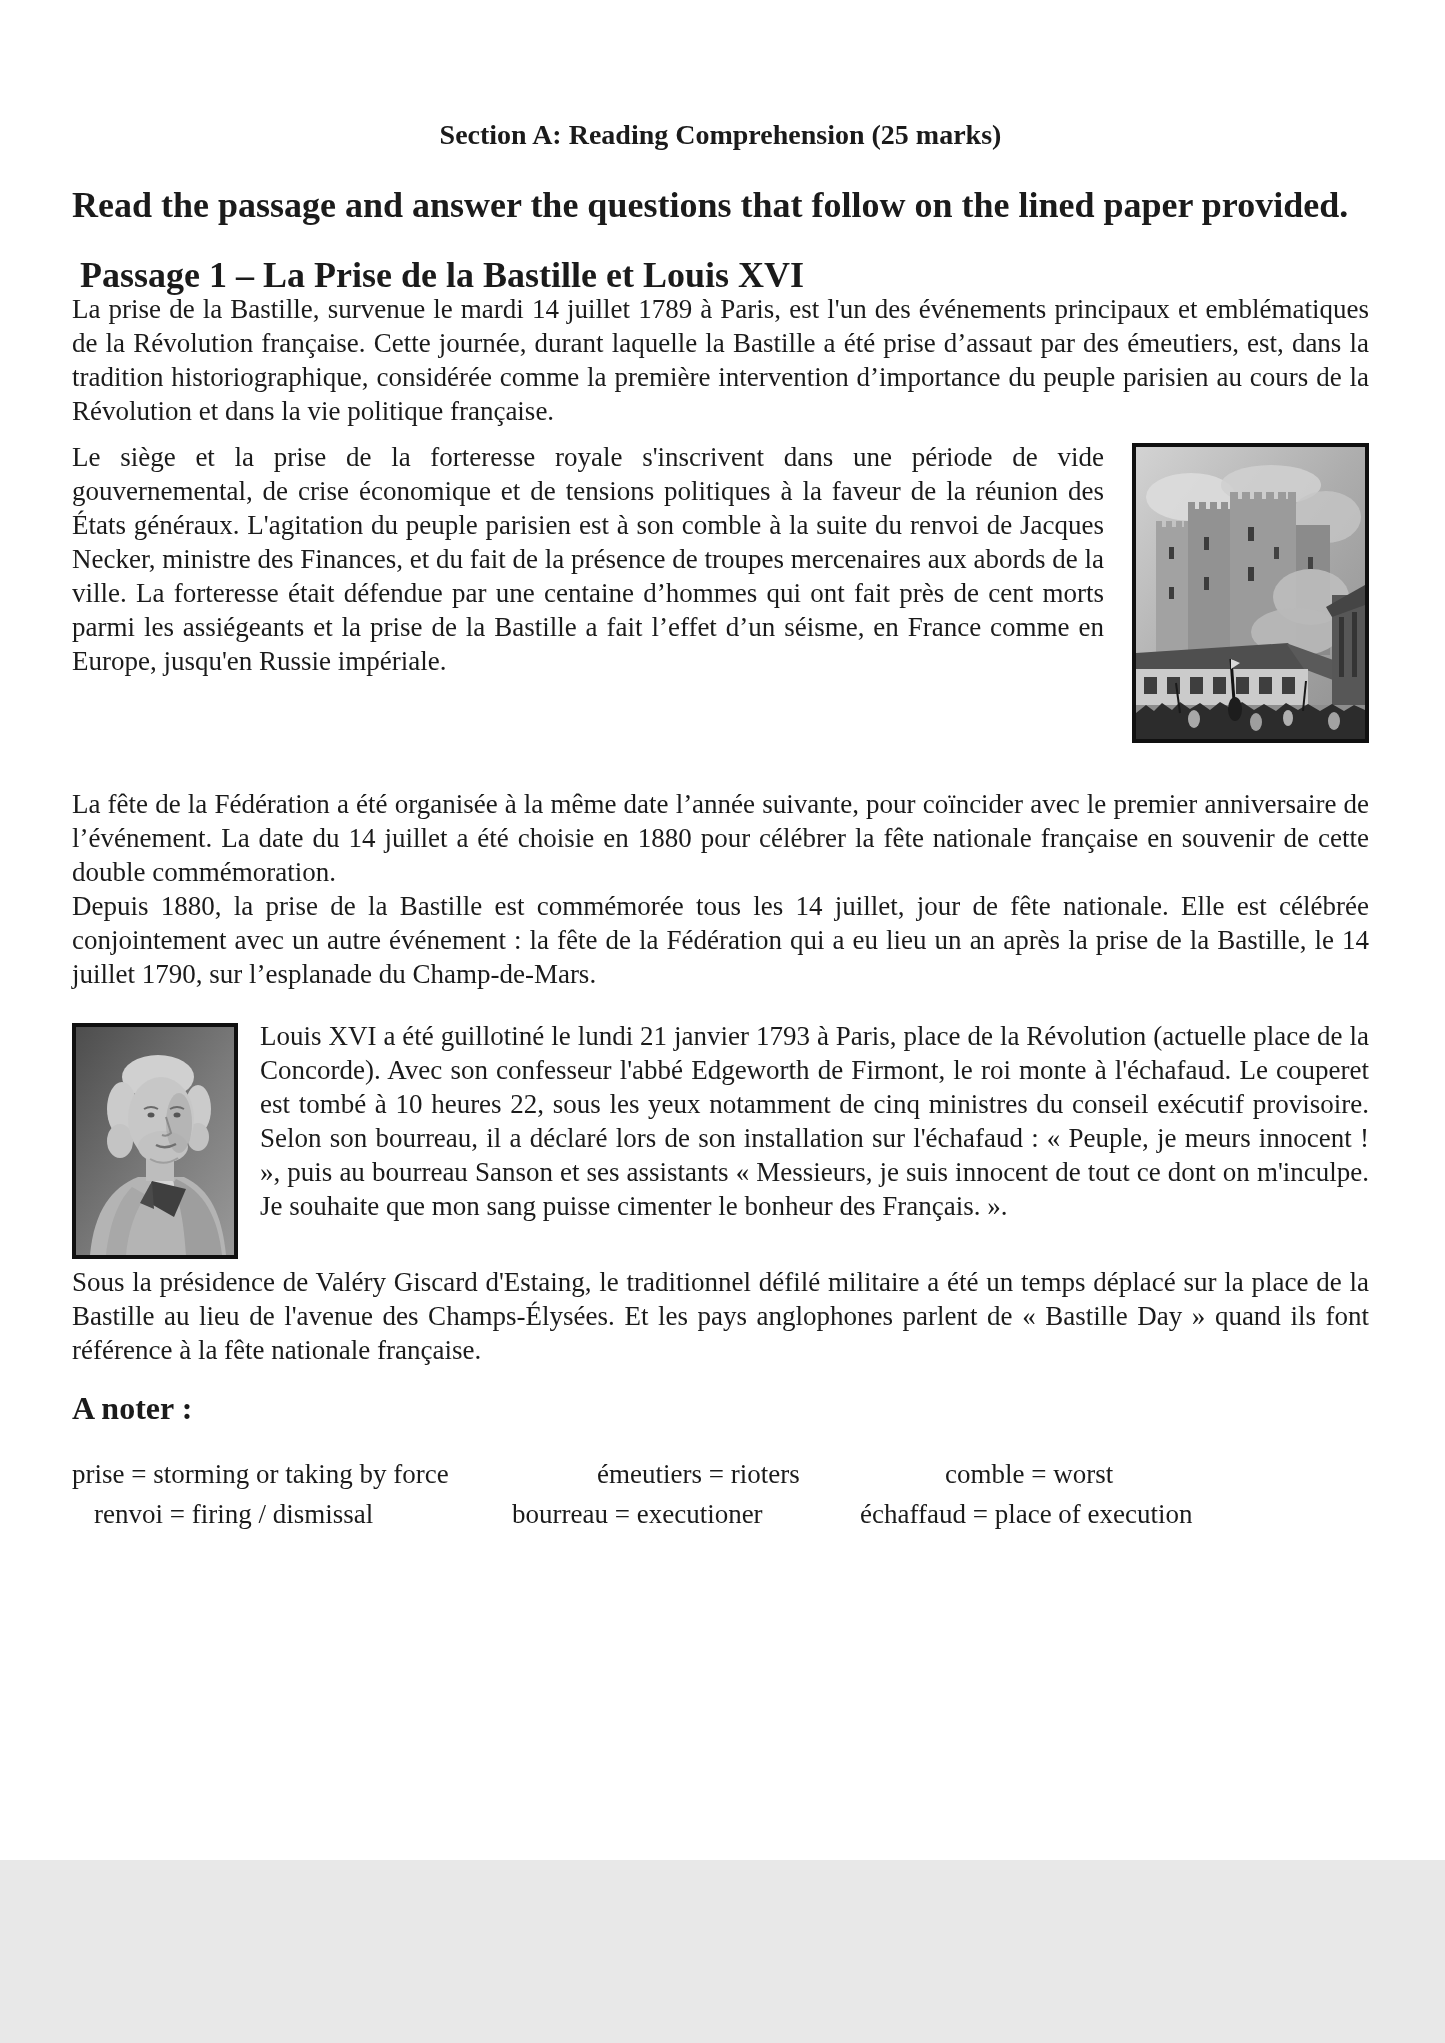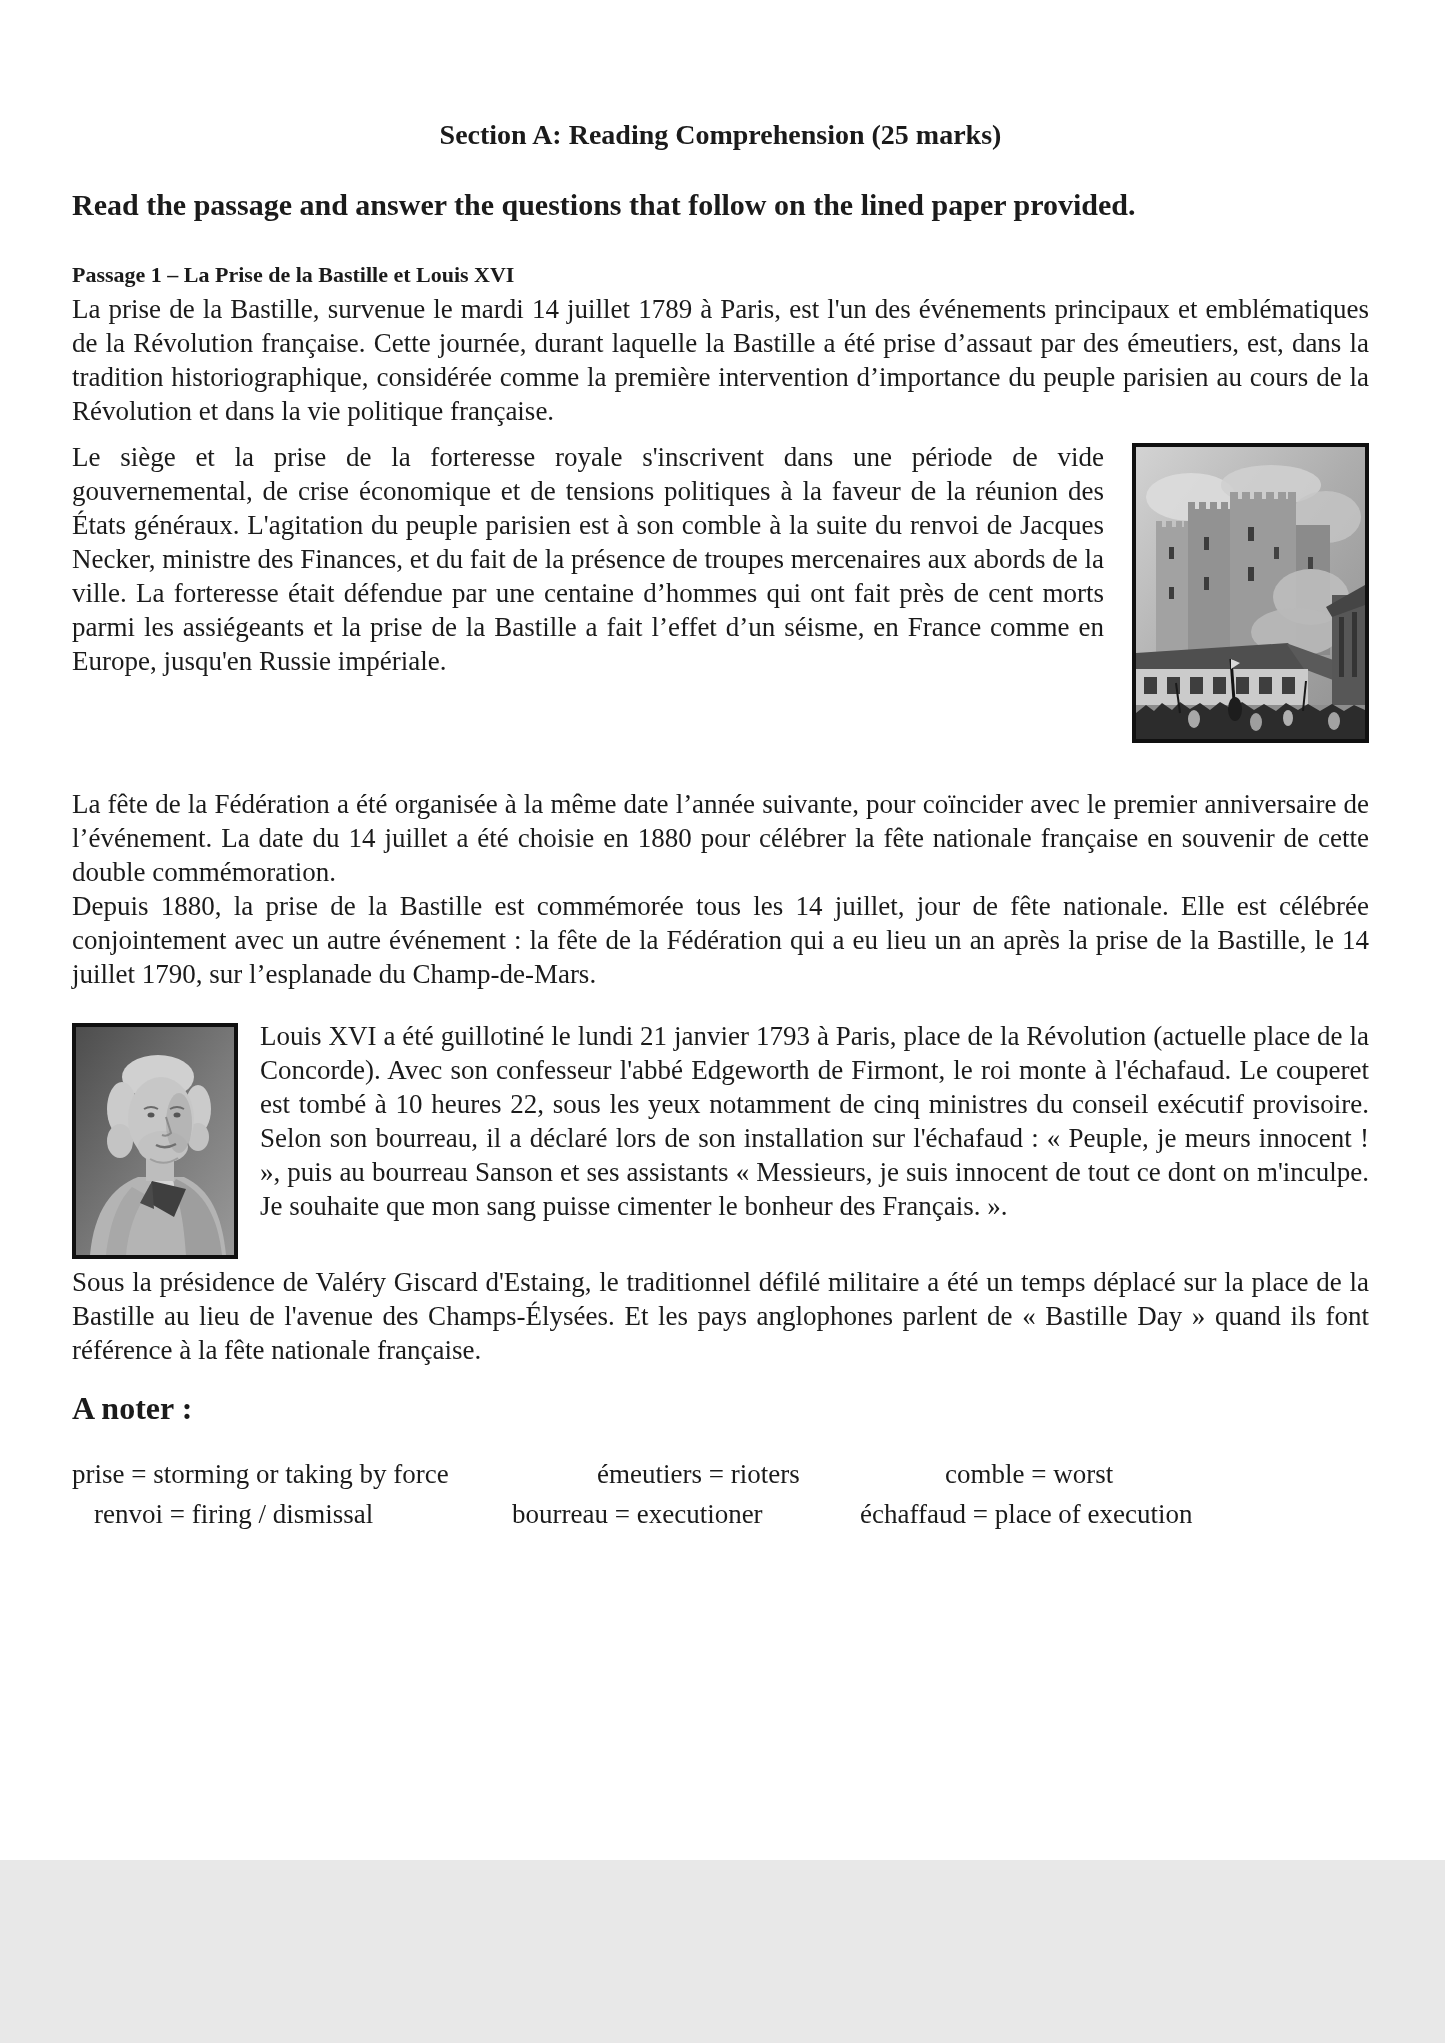--- a/index.html
+++ b/index.html
@@ -21,27 +21,27 @@
   .title {
     margin: 0;
     font-size: 28px;
     line-height: 34px;
     font-weight: bold;
     text-align: center;
   }
   .bold-line {
     margin: 36px 0 0 0;
     font-weight: bold;
-    font-size: 30px;
+    font-size: 36px;
     line-height: 34px;
   }
   .passage-heading {
-    margin: 36px 0 0 0;
-    font-weight: bold;
-    font-size: 22px;
+    margin: 36px 0 0 8px;
+    font-weight: bold;
+    font-size: 36px;
     line-height: 34px;
   }
   p.body-para {
     margin: 0;
     text-align: justify;
   }
   .para-intro   { margin-top: 42px; }
   .block-siege  { margin-top: 12px; display: flow-root; }
   .block-fete   { margin-top: 38px; }
   .block-louis  { margin-top: 28px; display: flow-root; }

